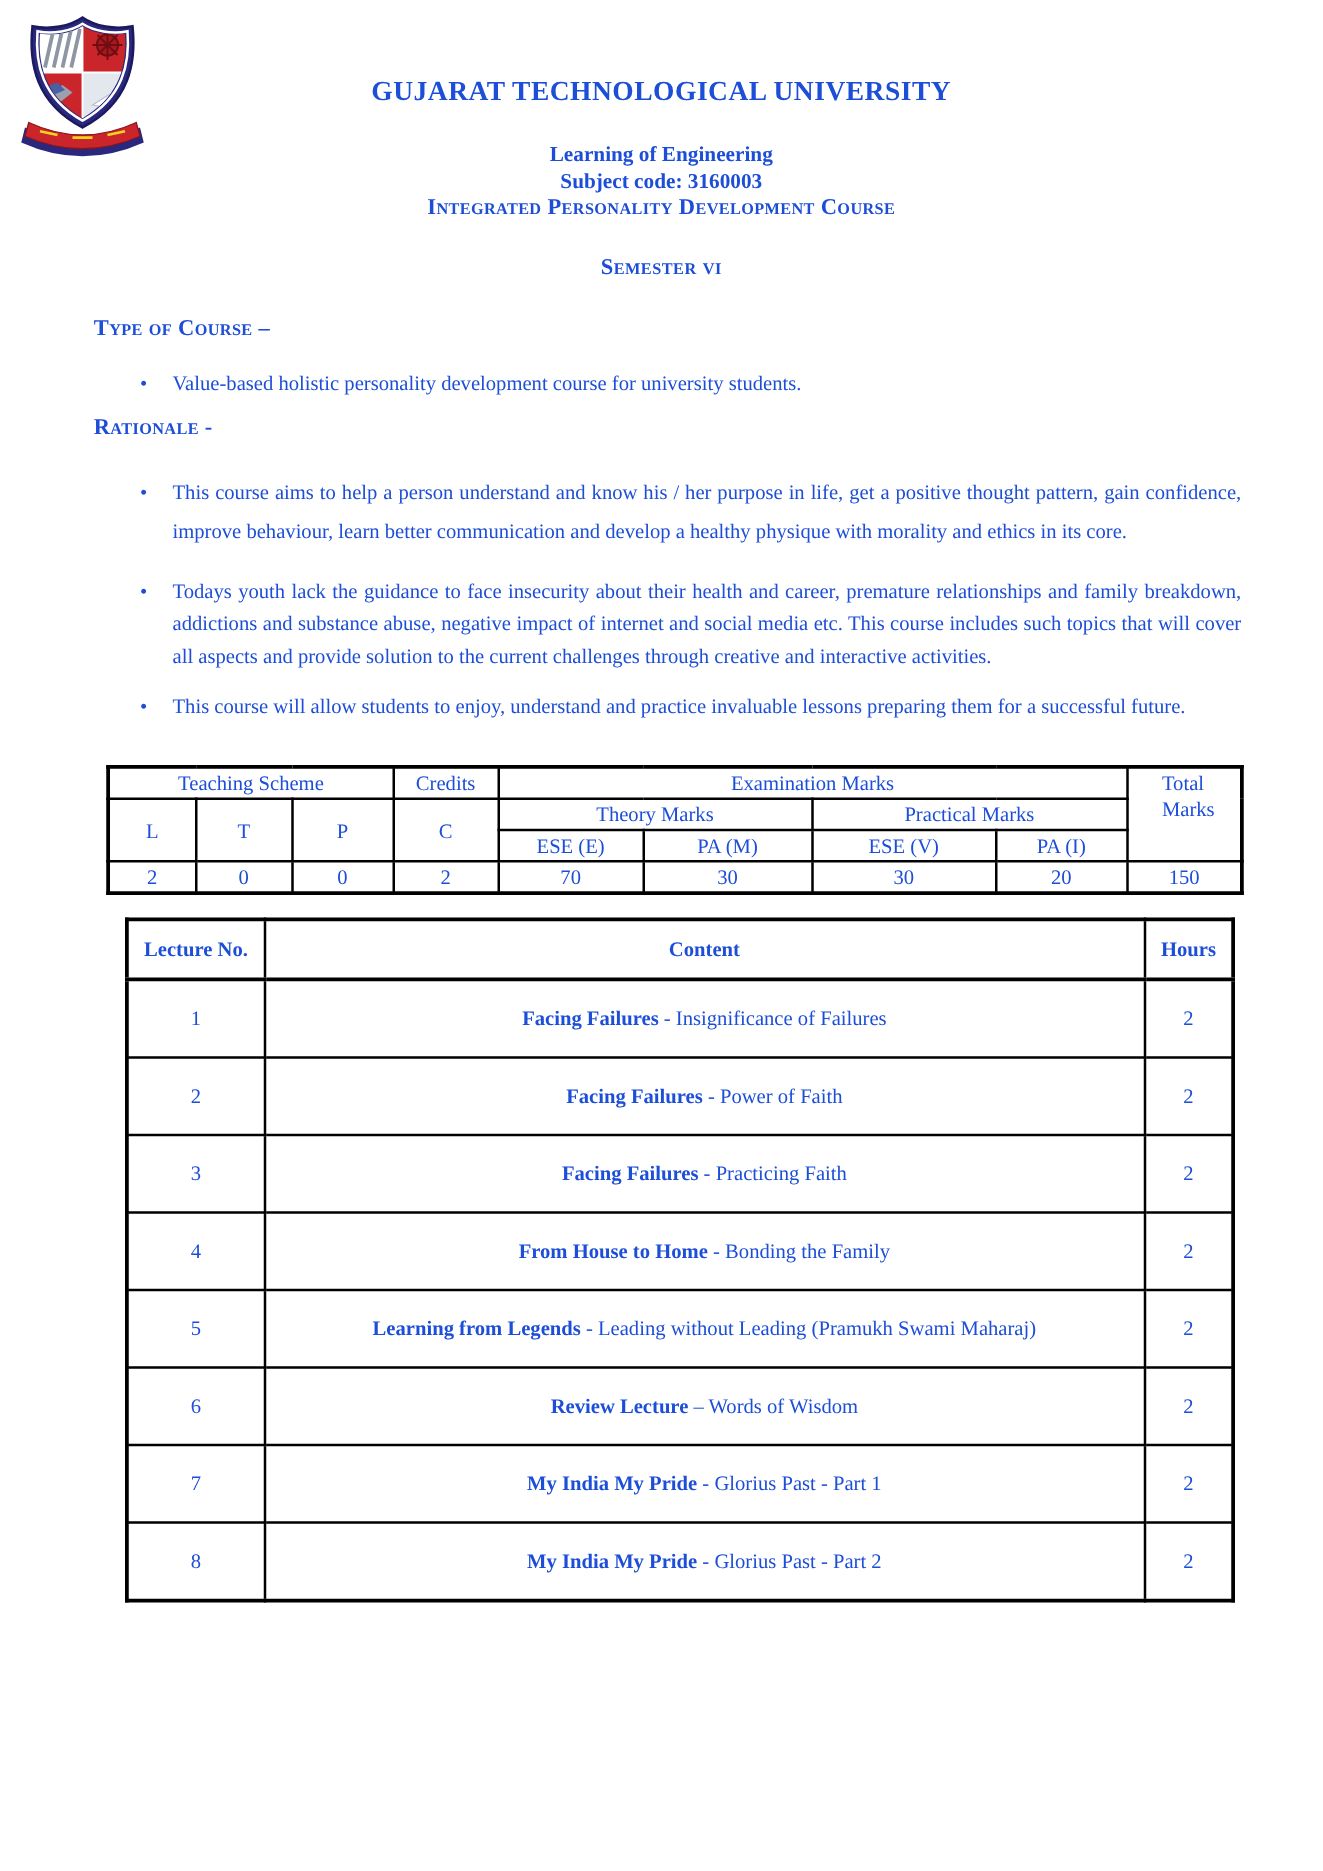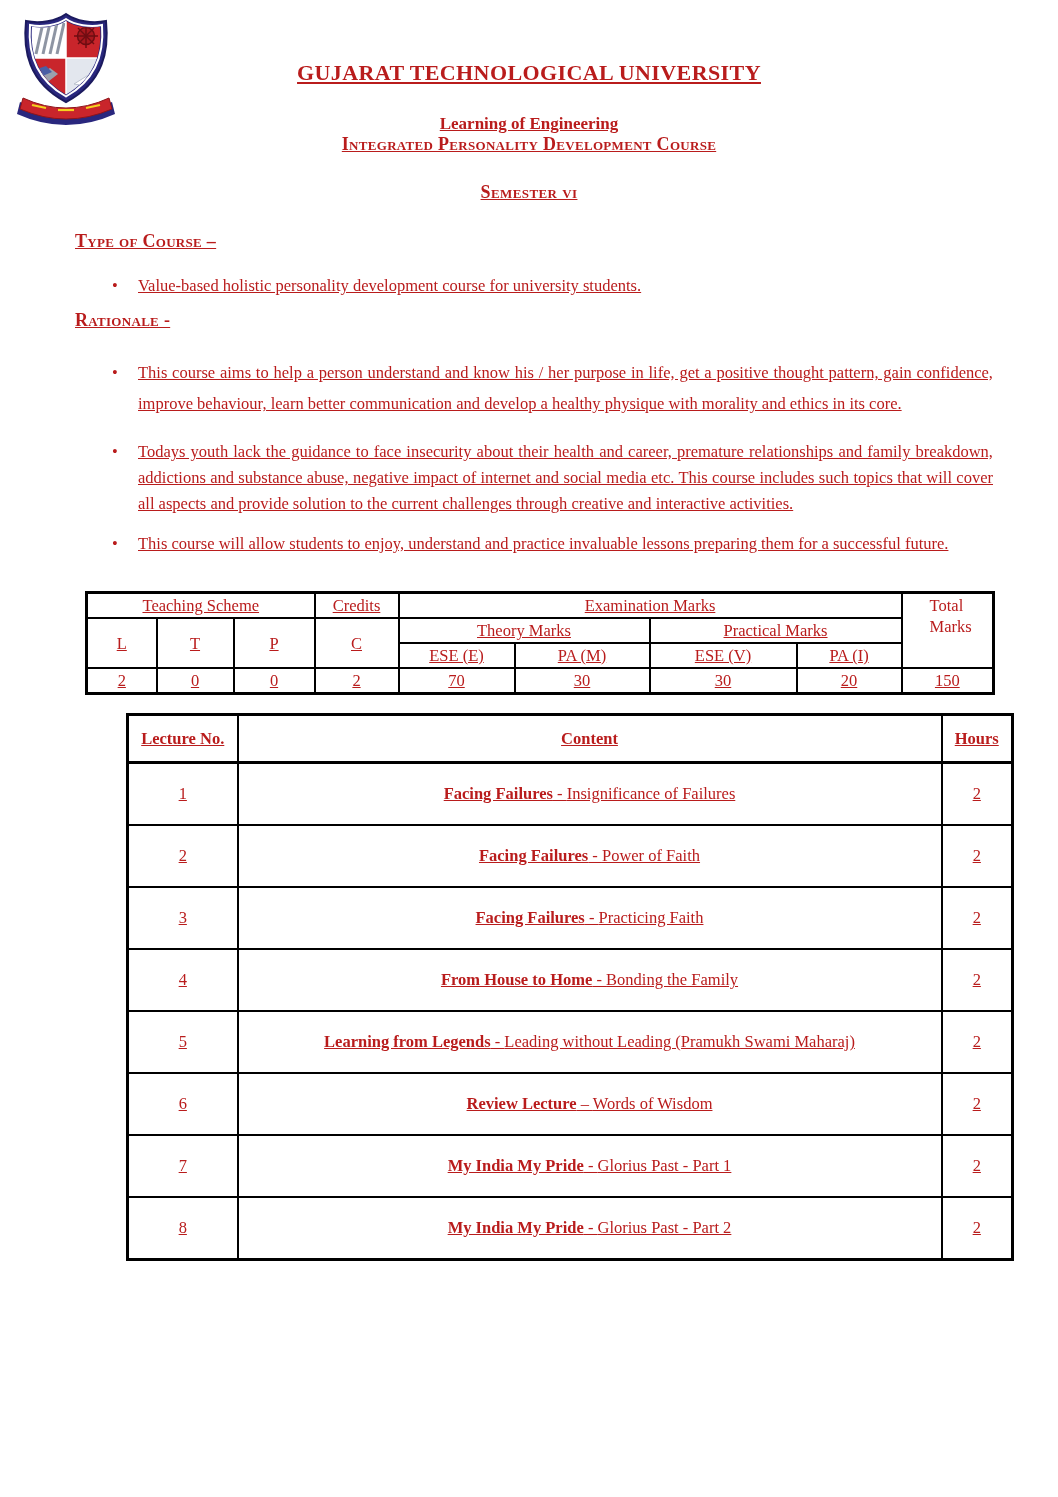--- a/index.html
+++ b/index.html
@@ -1,25 +1,24 @@
 <!DOCTYPE html>
 <html><head>
 <meta charset="utf-8">
 <style>
   html,body{margin:0;padding:0;background:#fff;}
   .page{
     position:relative;
     width:1058px;
     height:1497px;
     background:#fff;
-    color:#b91c1c;
+    color:#1d4ed8;
     font-family:"Liberation Serif", serif;
     font-size:16.5px;
     overflow:hidden;
-    text-decoration:underline;
   }
   .logo{position:absolute;top:8px;left:16px;width:100px;height:122px;}
   .header-block{text-align:center;padding-top:60px;}
   .uni-title{font-size:22px;font-weight:bold;letter-spacing:.4px;}
   .sub-block{margin-top:27px;line-height:21px;}
   .sub-line{font-weight:bold;font-size:17px;}
   .course-line{font-weight:bold;font-size:18px;font-variant:small-caps;letter-spacing:.3px;text-align:center;}
   .semester-line{margin-top:27px;font-weight:bold;font-size:18px;font-variant:small-caps;letter-spacing:.4px;}
   .content{padding:0 65px 12px 75px;}
   .sec-heading{font-weight:bold;font-size:18px;font-variant:small-caps;letter-spacing:.3px;}
@@ -34,21 +33,21 @@
   .p3{margin-top:14px;line-height:26px;text-align:justify;}
 
   table{border-collapse:collapse;table-layout:fixed;}
   td{border:2px solid #000;text-align:center;vertical-align:middle;padding:0;}
 
   .scheme-table{margin-top:34px;margin-left:10px;width:907px;border:3px solid #000;font-size:16.5px;}
   .scheme-table td{line-height:21px;padding:1px 2px;}
   .scheme-table .total-cell{text-align:left;vertical-align:top;padding-left:7px;}
   .scheme-table .total-cell span{display:inline-block;max-width:58px;margin-left:20px;}
 
-  .course-table{margin-top:18px;margin-left:51px;width:885px;border:3px solid #000;font-size:16.5px;}
+  .course-table{margin-top:18px;margin-left:25px;width:885px;border:3px solid #000;font-size:16.5px;}
   .course-table td{border-width:2px;}
   .course-table .head td{font-weight:bold;height:45px;border-bottom:3px solid #000;line-height:20px;}
   .course-table .crow td{height:60px;}
   .topic{font-weight:bold;}
 </style>
 </head>
 <body>
 
 <div class="page">
 
@@ -101,20 +100,21 @@
         <line x1="42" y1="102" x2="58" y2="102"></line>
         <line x1="70" y1="100" x2="84" y2="97"></line>
       </g>
     </svg>
   </div>
 
   <div class="header-block">
     <div class="uni-title">GUJARAT TECHNOLOGICAL UNIVERSITY</div>
     <div class="sub-block">
       <div class="sub-line">Learning of Engineering</div>
+      <div class="sub-line">Subject code: 3160003</div>
       <div class="course-line">Integrated Personality Development Course</div>
     </div>
     <div class="semester-line">Semester vi</div>
   </div>
 
   <div class="content">
 
     <div class="sec-heading h-type">Type of Course –</div>
 
     <div class="bullet-item b1">

